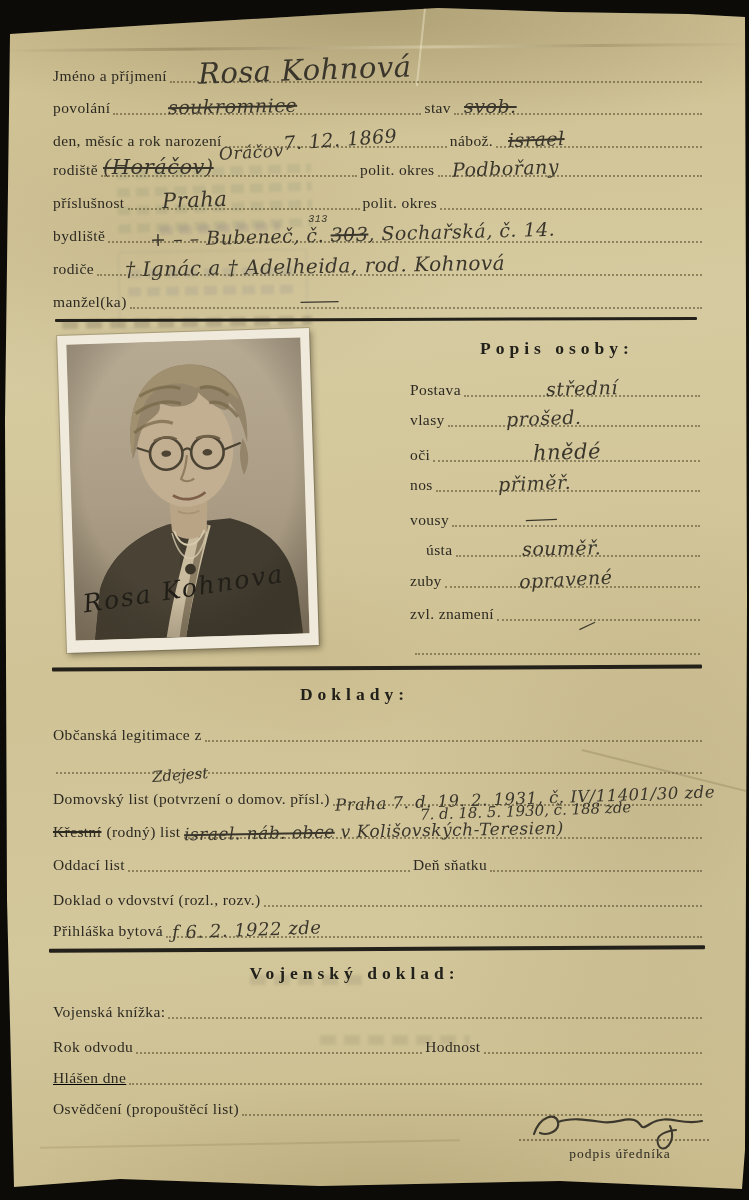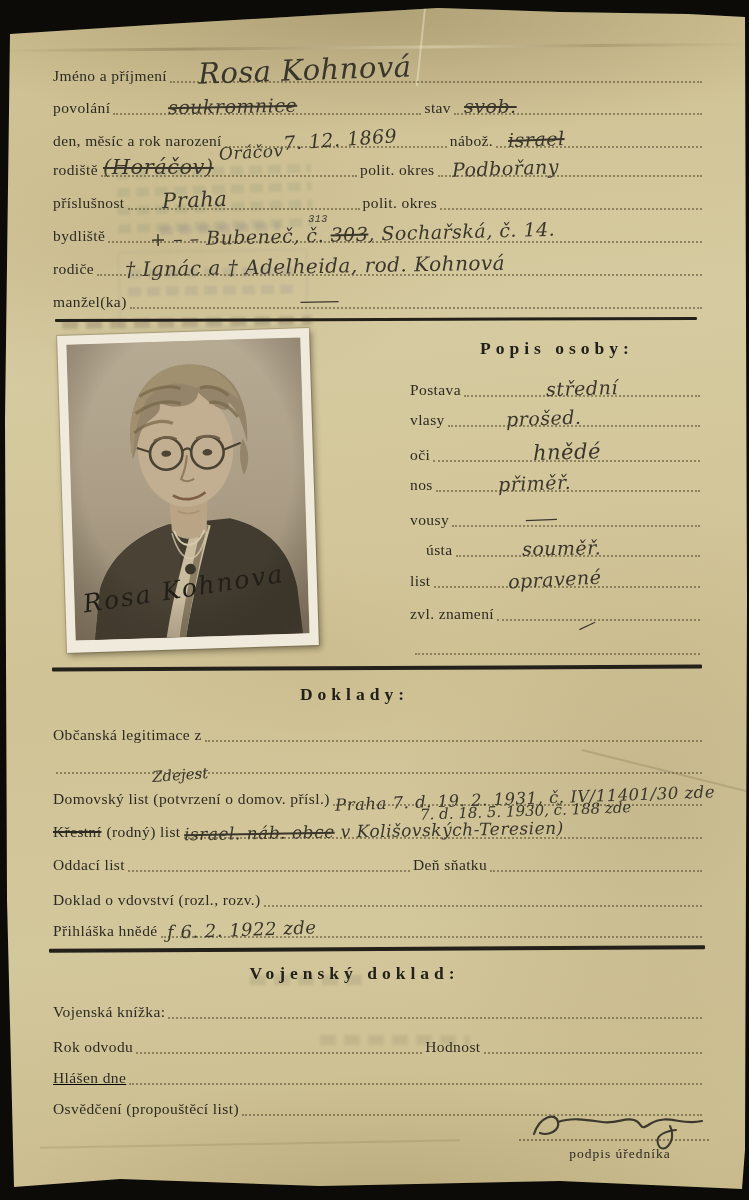--- a/index.html
+++ b/index.html
@@ -252,21 +252,21 @@
     <span class="hw" style="left:80px;transform:scaleX(1.8) rotate(-4deg);">—</span>
   </span>
 </div>
 <div class="row" style="left:426px;right:46px;top:536px;">
   <span class="lbl">ústa</span>
   <span class="fill">
     <span class="hw" style="left:66px;transform:rotate(-1deg);">souměř.</span>
   </span>
 </div>
 <div class="row" style="left:410px;right:46px;top:567px;">
-  <span class="lbl">list</span>
+  <span class="lbl">zuby</span>
   <span class="fill">
     <span class="hw" style="left:74px;transform:rotate(-3deg);">opravené</span>
   </span>
 </div>
 <div class="row" style="left:410px;right:46px;top:600px;">
   <span class="lbl">zvl. znamení</span>
   <span class="fill">
     <span class="hw" style="left:80px;bottom:-16px;transform:rotate(-25deg);">—</span>
   </span>
 </div>
@@ -304,21 +304,21 @@
   <span class="lbl">Oddací list</span>
   <span class="fill fx" style="width:282px;"></span>
   <span class="lbl">Deň sňatku</span>
   <span class="fill"></span>
 </div>
 <div class="row" style="top:886px;">
   <span class="lbl">Doklad o vdovství (rozl., rozv.)</span>
   <span class="fill"></span>
 </div>
 <div class="row" style="top:917px;">
-  <span class="lbl">Přihláška hnědé</span>
+  <span class="lbl">Přihláška bytová</span>
   <span class="fill">
     <span class="hw" style="left:6px;font-size:18px;transform:rotate(-2deg);">ƒ 6. 2. 1922 zde</span>
   </span>
 </div>
 
 <div class="divider" style="left:49px;top:947px;width:656px;height:4px;transform:rotate(-.3deg);"></div>
 
 <div class="sec-title" style="left:0;right:40px;top:963px;">Vojenský doklad:</div>
 
 <div class="row" style="top:998px;">

